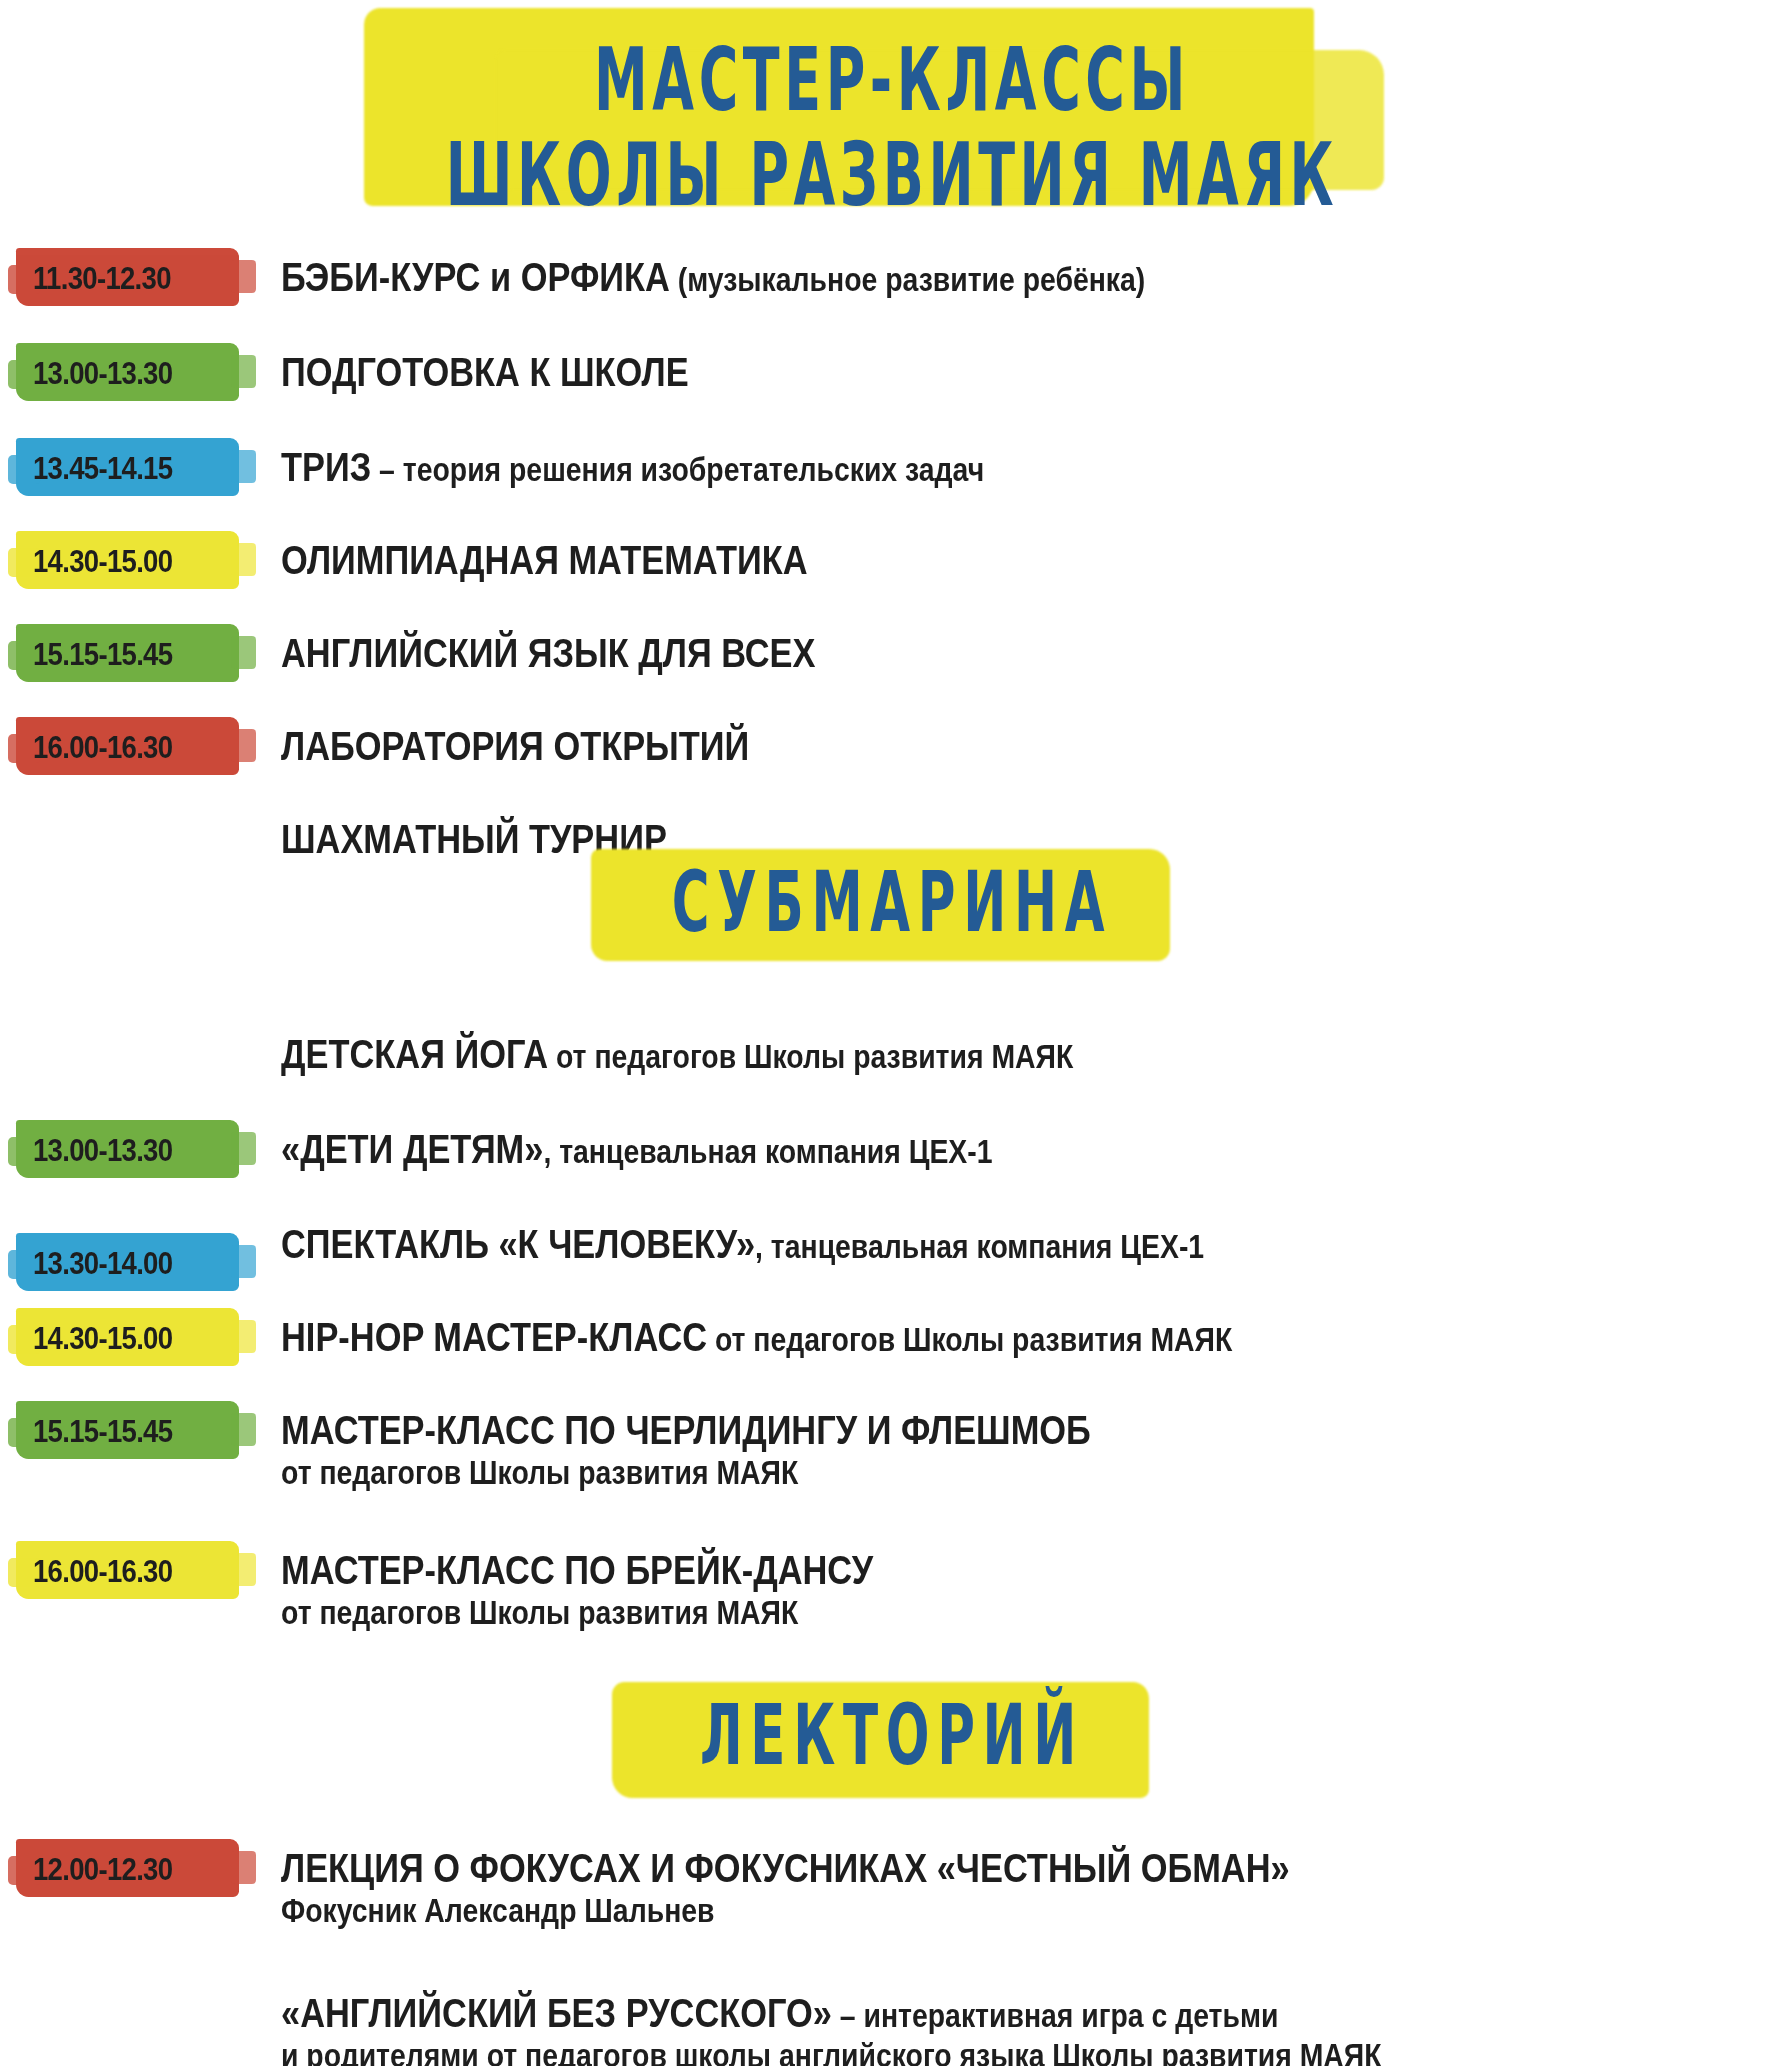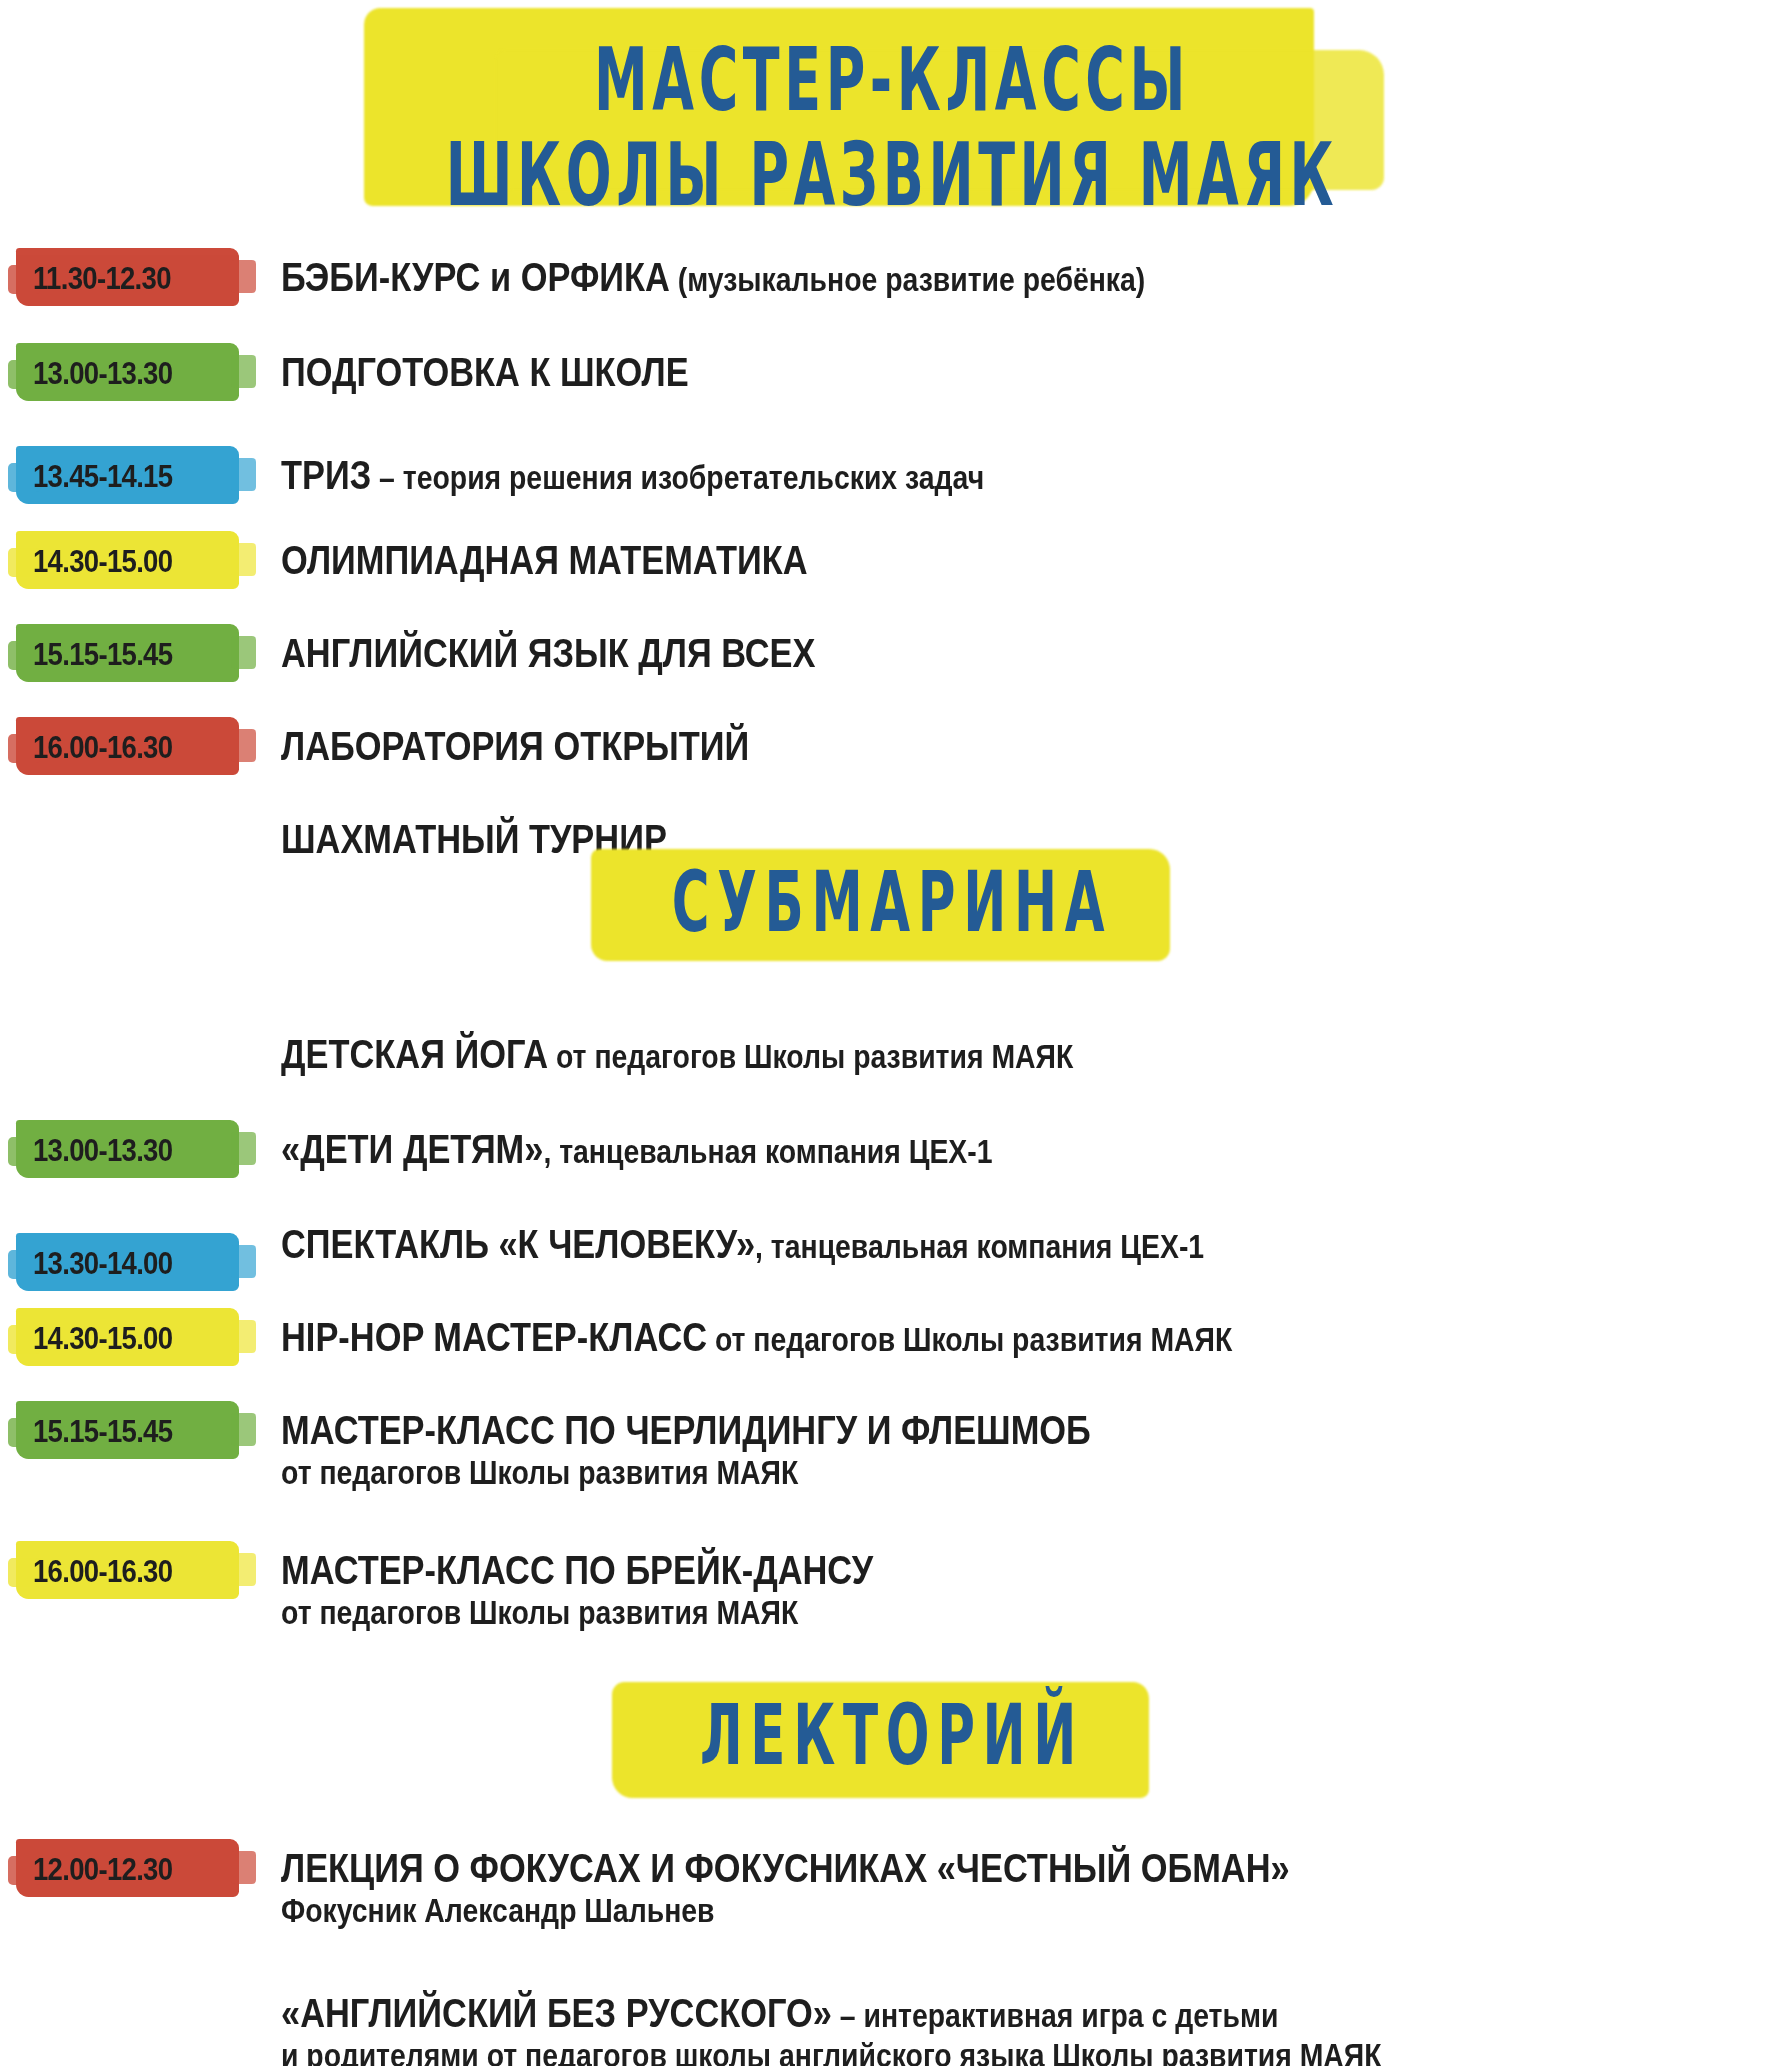--- a/index.html
+++ b/index.html
@@ -125,21 +125,21 @@
       </div>
       <div class="event-line" style="top: 7.4px;"><span class="event-title">БЭБИ-КУРС и ОРФИКА</span><span class="event-desc"> (музыкальное развитие ребёнка)</span></div>
     </div>
     <div class="row" style="top: 343px; height: 66px;">
       <div class="time-wrap" style="top: 0px;">
         <div class="time-brush" style="background: rgb(106, 171, 56);"></div>
         <div class="time-text">13.00-13.30</div>
       </div>
       <div class="event-line" style="top: 7.4px;"><span class="event-title">ПОДГОТОВКА К ШКОЛЕ</span></div>
     </div>
-    <div class="row" style="top: 438px; height: 66px; margin-top: 8px;">
+    <div class="row" style="top: 438px; height: 66px;">
       <div class="time-wrap" style="top: 0px;">
         <div class="time-brush" style="background: rgb(42, 159, 208);"></div>
         <div class="time-text">13.45-14.15</div>
       </div>
       <div class="event-line" style="top: 7.4px;"><span class="event-title">ТРИЗ</span><span class="event-desc"> – теория решения изобретательских задач</span></div>
     </div>
     <div class="row" style="top: 531px; height: 66px;">
       <div class="time-wrap" style="top: 0px;">
         <div class="time-brush" style="background: rgb(236, 228, 43);"></div>
         <div class="time-text">14.30-15.00</div>

